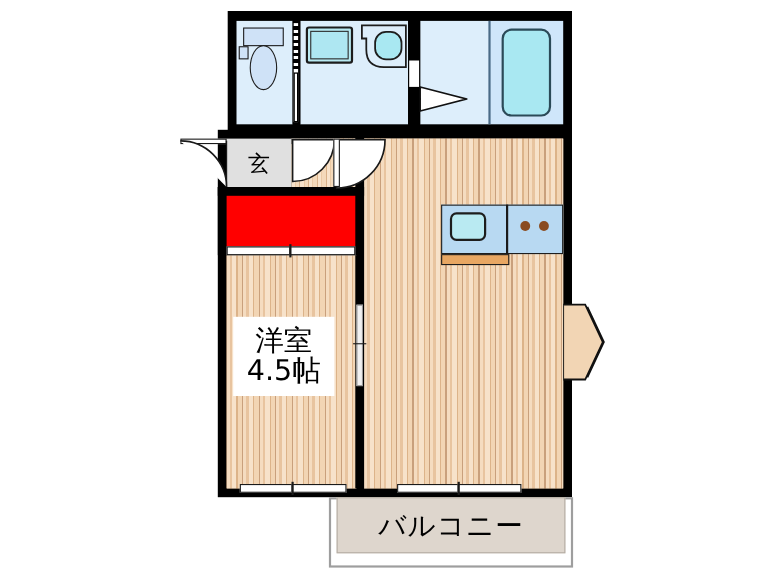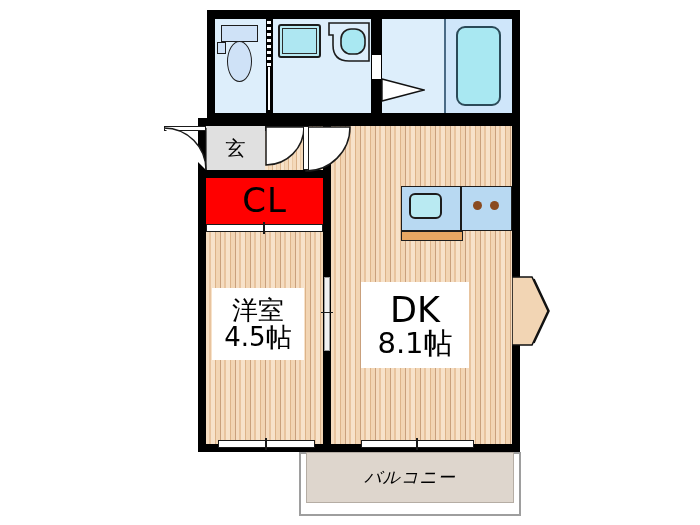--- a/index.html
+++ b/index.html
@@ -63,21 +63,21 @@
     text-align: center;
     white-space: nowrap;
     font-family: "DejaVu Sans", "Liberation Sans", sans-serif;
   }
   .lbl-box { background: #ffffff; }
 
   #label-cl { font-size: 34px; font-weight: 400; letter-spacing: 1px; }
   #label-genkan { font-size: 20px; }
   .room-name { font-size: 26px; }
   .room-area { font-size: 26px; }
-  #label-balcony { font-size: 17px; letter-spacing: 1px; font-style: italic; }
+  #label-balcony { font-size: 25px; letter-spacing: 1px; }
 
   
   .fixture-line { background: #1a1a1a; }
   .sliding-window {
     background: #ffffff;
     border: 1.4px solid #1a1a1a;
   }
 </style>
 </head>
 <body>
@@ -131,21 +131,20 @@
 
   <div class="abs wood-fine" style="left:265px; top:126px; width:66px; height:44px;"></div>
 
   <div class="abs entry-floor" style="left:206px; top:126px; width:59px; height:44px;"></div>
   <div class="abs lbl" id="label-genkan" style="left:206px; top:126px; width:59px; height:44px;">玄</div>
 
   <div class="abs wall" style="left:198px; top:170px; width:133px; height:8px;"></div>
 
   <div class="abs wall" style="left:198px; top:170px; width:133px; height:62px;"></div>
   <div class="abs closet-red" style="left:206px; top:178px; width:117px; height:46px;"></div>
-  <div class="abs lbl" id="label-cl" style="left:206px; top:178px; width:117px; height:46px;">CL</div>
 
   <div class="abs sliding-window" style="left:206px; top:224px; width:60px; height:8px;"></div>
   <div class="abs sliding-window" style="left:263px; top:224px; width:60px; height:8px;"></div>
   <div class="abs fixture-line" style="left:263px; top:222px; width:1.6px; height:12px;"></div>
 
   <div class="abs wall" style="left:323px; top:232px; width:8px; height:212px;"></div>
 
   <div class="abs" style="left:324px; top:277px; width:6px; height:74px; background:#f1f1f1; border:1px solid #9a9a9a;"></div>
   <div class="abs fixture-line" style="left:321px; top:312px; width:12px; height:1.4px;"></div>
 
@@ -185,22 +184,18 @@
 
   <div class="abs sliding-window" style="left:361px; top:440px; width:58px; height:8px;"></div>
   <div class="abs sliding-window" style="left:416px; top:440px; width:58px; height:8px;"></div>
   <div class="abs fixture-line" style="left:416px; top:438px; width:1.6px; height:12px;"></div>
 
   <div class="abs lbl lbl-box" style="left:212px; top:288px; width:92px; height:72px;">
     <span class="room-name">洋室</span>
     <span class="room-area">4.5帖</span>
   </div>
 
-  <div class="abs lbl lbl-box" style="left:361px; top:282px; width:108px; height:86px;">
-    <span class="room-name" style="font-size:35px;">DK</span>
-    <span class="room-area" style="font-size:29px;">8.1帖</span>
-  </div>
 
   <div class="abs" style="left:299px; top:452px; width:222px; height:64px; border:2px solid #9e9e9e; background:#ffffff;"></div>
   <div class="abs balcony-fill" style="left:306px; top:452px; width:208px; height:51px; border:1px solid #b5ada4;"></div>
   <div class="abs lbl" id="label-balcony" style="left:306px; top:452px; width:208px; height:51px;">バルコニー</div>
 
 </div>
 
 </body></html>

